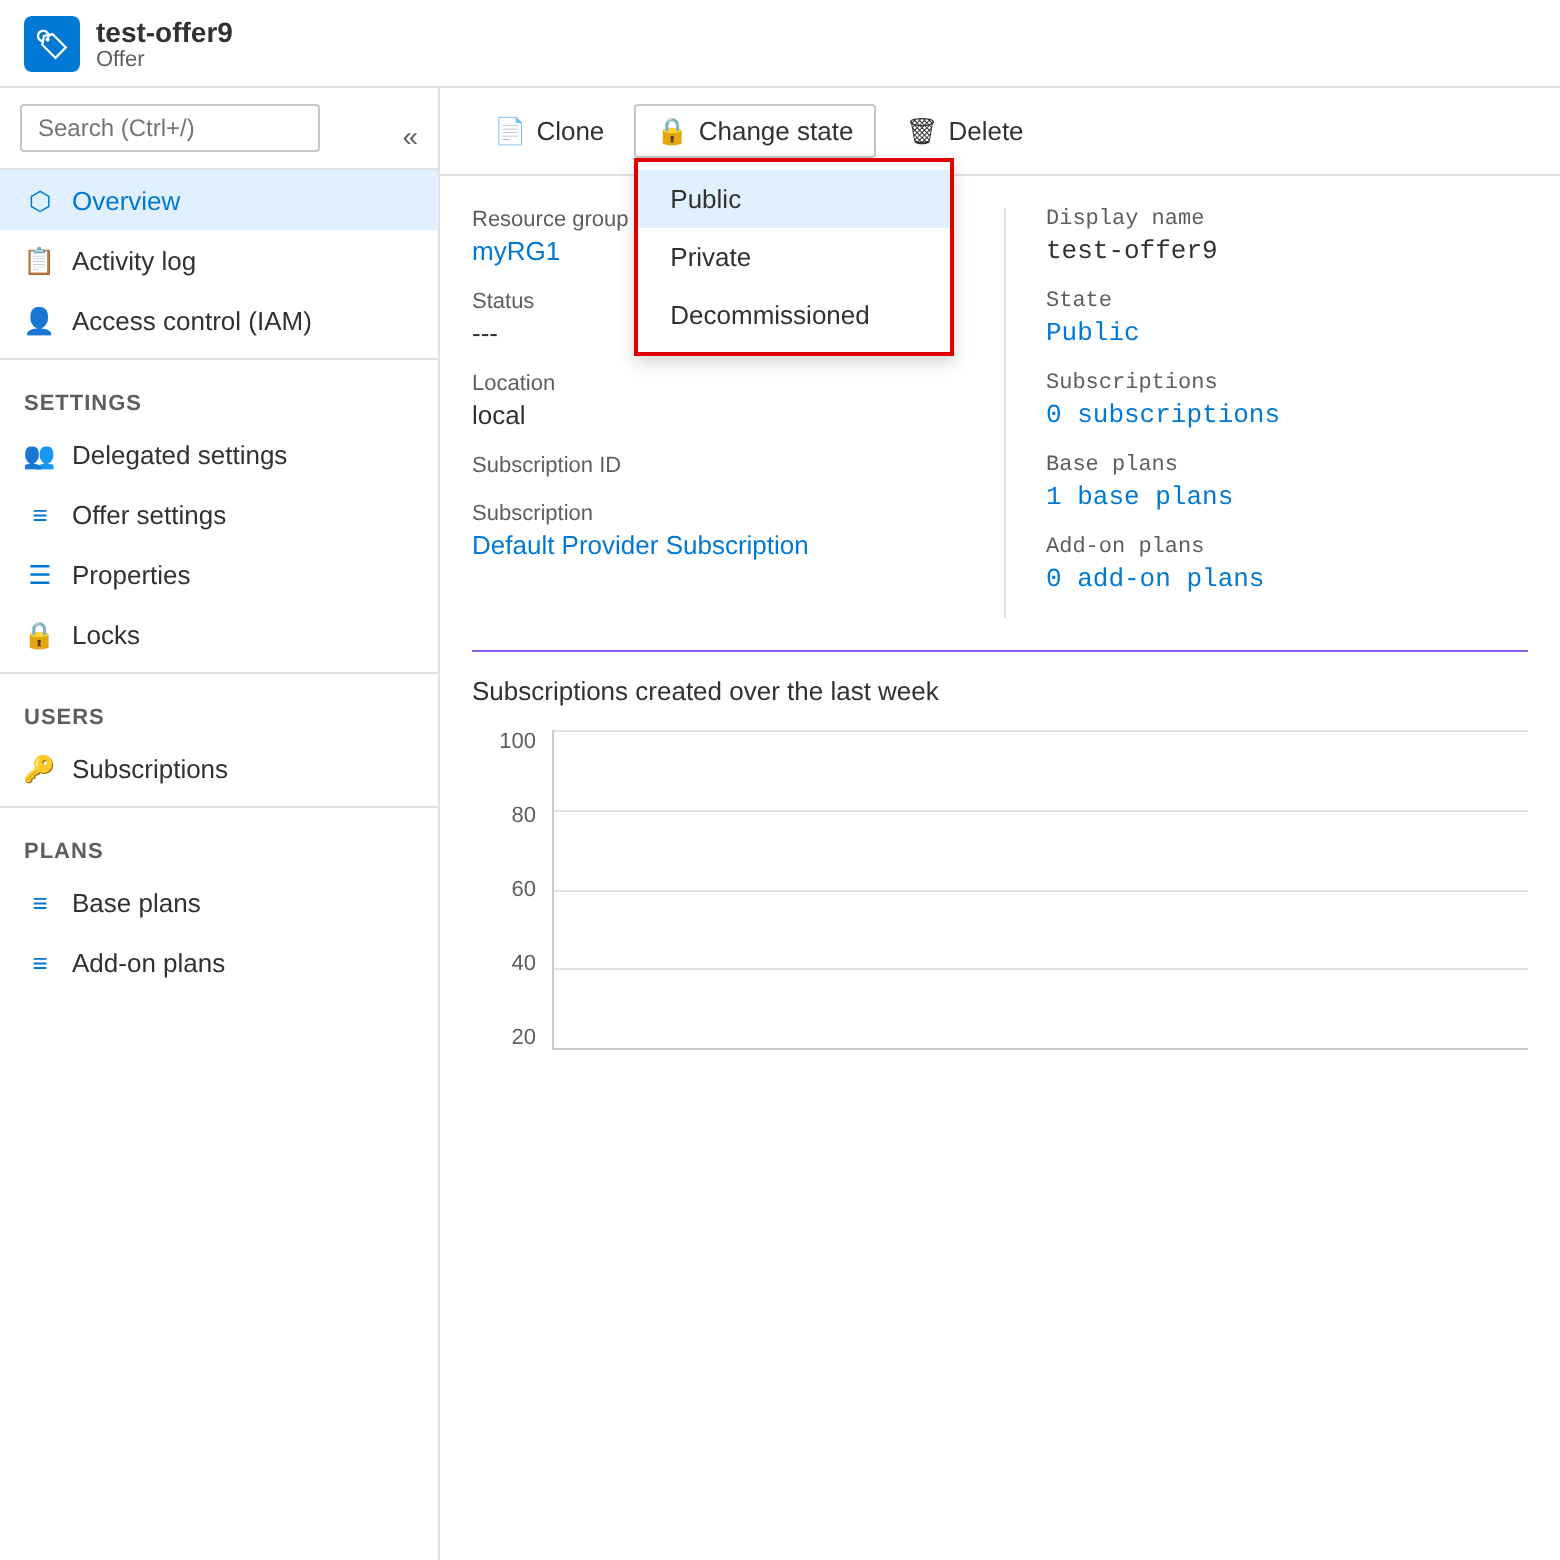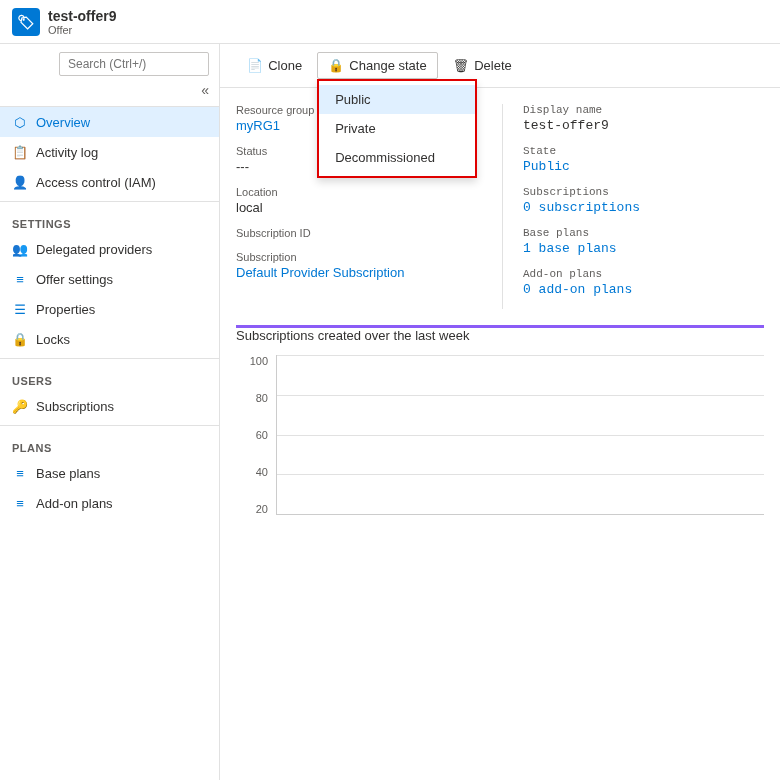--- a/index.html
+++ b/index.html
@@ -58,21 +58,20 @@
       border-right: 1px solid #e1e1e1;
       overflow-y: auto;
       flex-shrink: 0;
     }
     .sidebar-search {
       padding: 8px 10px;
       border-bottom: 1px solid #e1e1e1;
       display: flex;
       align-items: flex-end;
       gap: 6px;
-      flex-direction: column;
     }
     .sidebar-search input {
       border: 1px solid #c8c6c4;
       border-radius: 2px;
       padding: 4px 8px;
       font-size: 12px;
       width: 150px;
       color: #605e5c;
       outline: none;
     }
@@ -182,21 +181,22 @@
     }
     .info-left { padding-right: 20px; }
     .info-right { padding-left: 20px; border-left: 1px solid #e1e1e1; font-family: Liberation Mono, monospace; }
     .info-field { margin-bottom: 12px; }
     .info-label { font-size: 11px; color: #605e5c; margin-bottom: 2px; }
     .info-value { font-size: 13px; color: #323130; }
     .info-value.link { color: #0078d4; cursor: pointer; text-decoration: none; }
 
     
     .chart-section {
-      border-top: 3px solid #8b5cf6;
+      border-top: 1px solid #8b5cf6;
+      padding-top: 12px;
       margin-top: 4px;
     }
     .chart-title { font-size: 13px; color: #323130; margin-bottom: 12px; }
     .chart-y-label {
       font-size: 11px;
       color: #605e5c;
       text-align: right;
       width: 30px;
     }
 
@@ -244,21 +244,21 @@
       <div class="nav-item">
         <span class="nav-icon icon-access">👤</span>
         <span>Access control (IAM)</span>
       </div>
 
       <hr class="divider">
       <div class="section-label">Settings</div>
 
       <div class="nav-item">
         <span class="nav-icon icon-delegated">👥</span>
-        <span>Delegated providers</span>
+        <span>Delegated settings</span>
       </div>
       <div class="nav-item">
         <span class="nav-icon icon-offer">≡</span>
         <span>Offer settings</span>
       </div>
       <div class="nav-item">
         <span class="nav-icon icon-properties">☰</span>
         <span>Properties</span>
       </div>
       <div class="nav-item">

